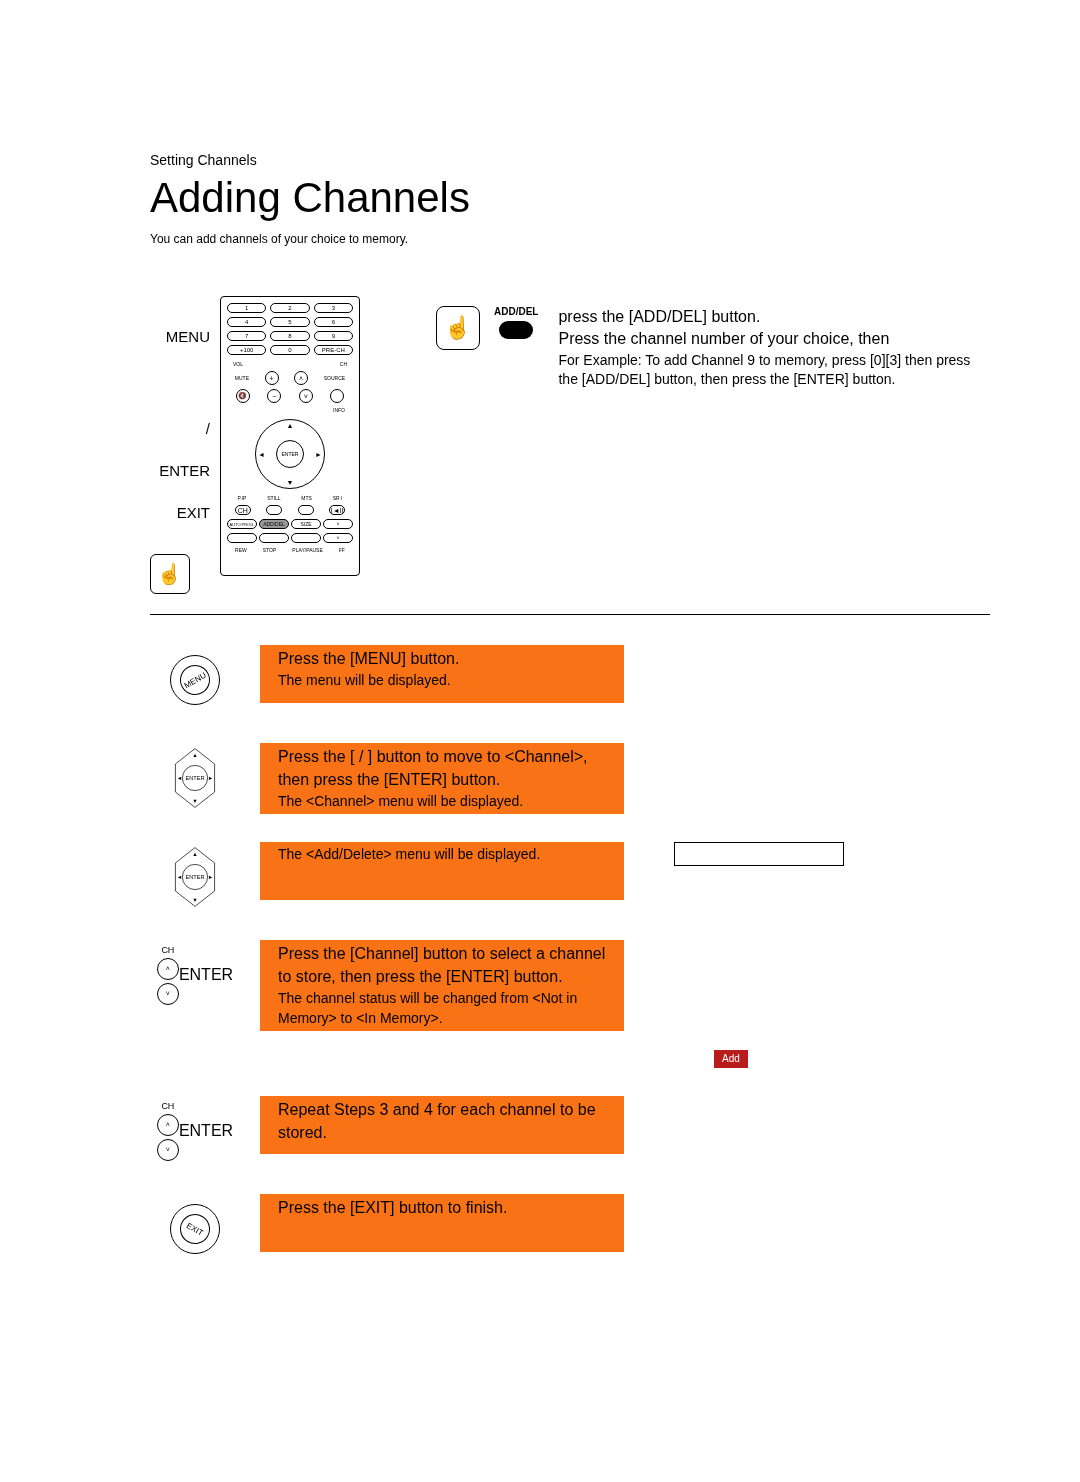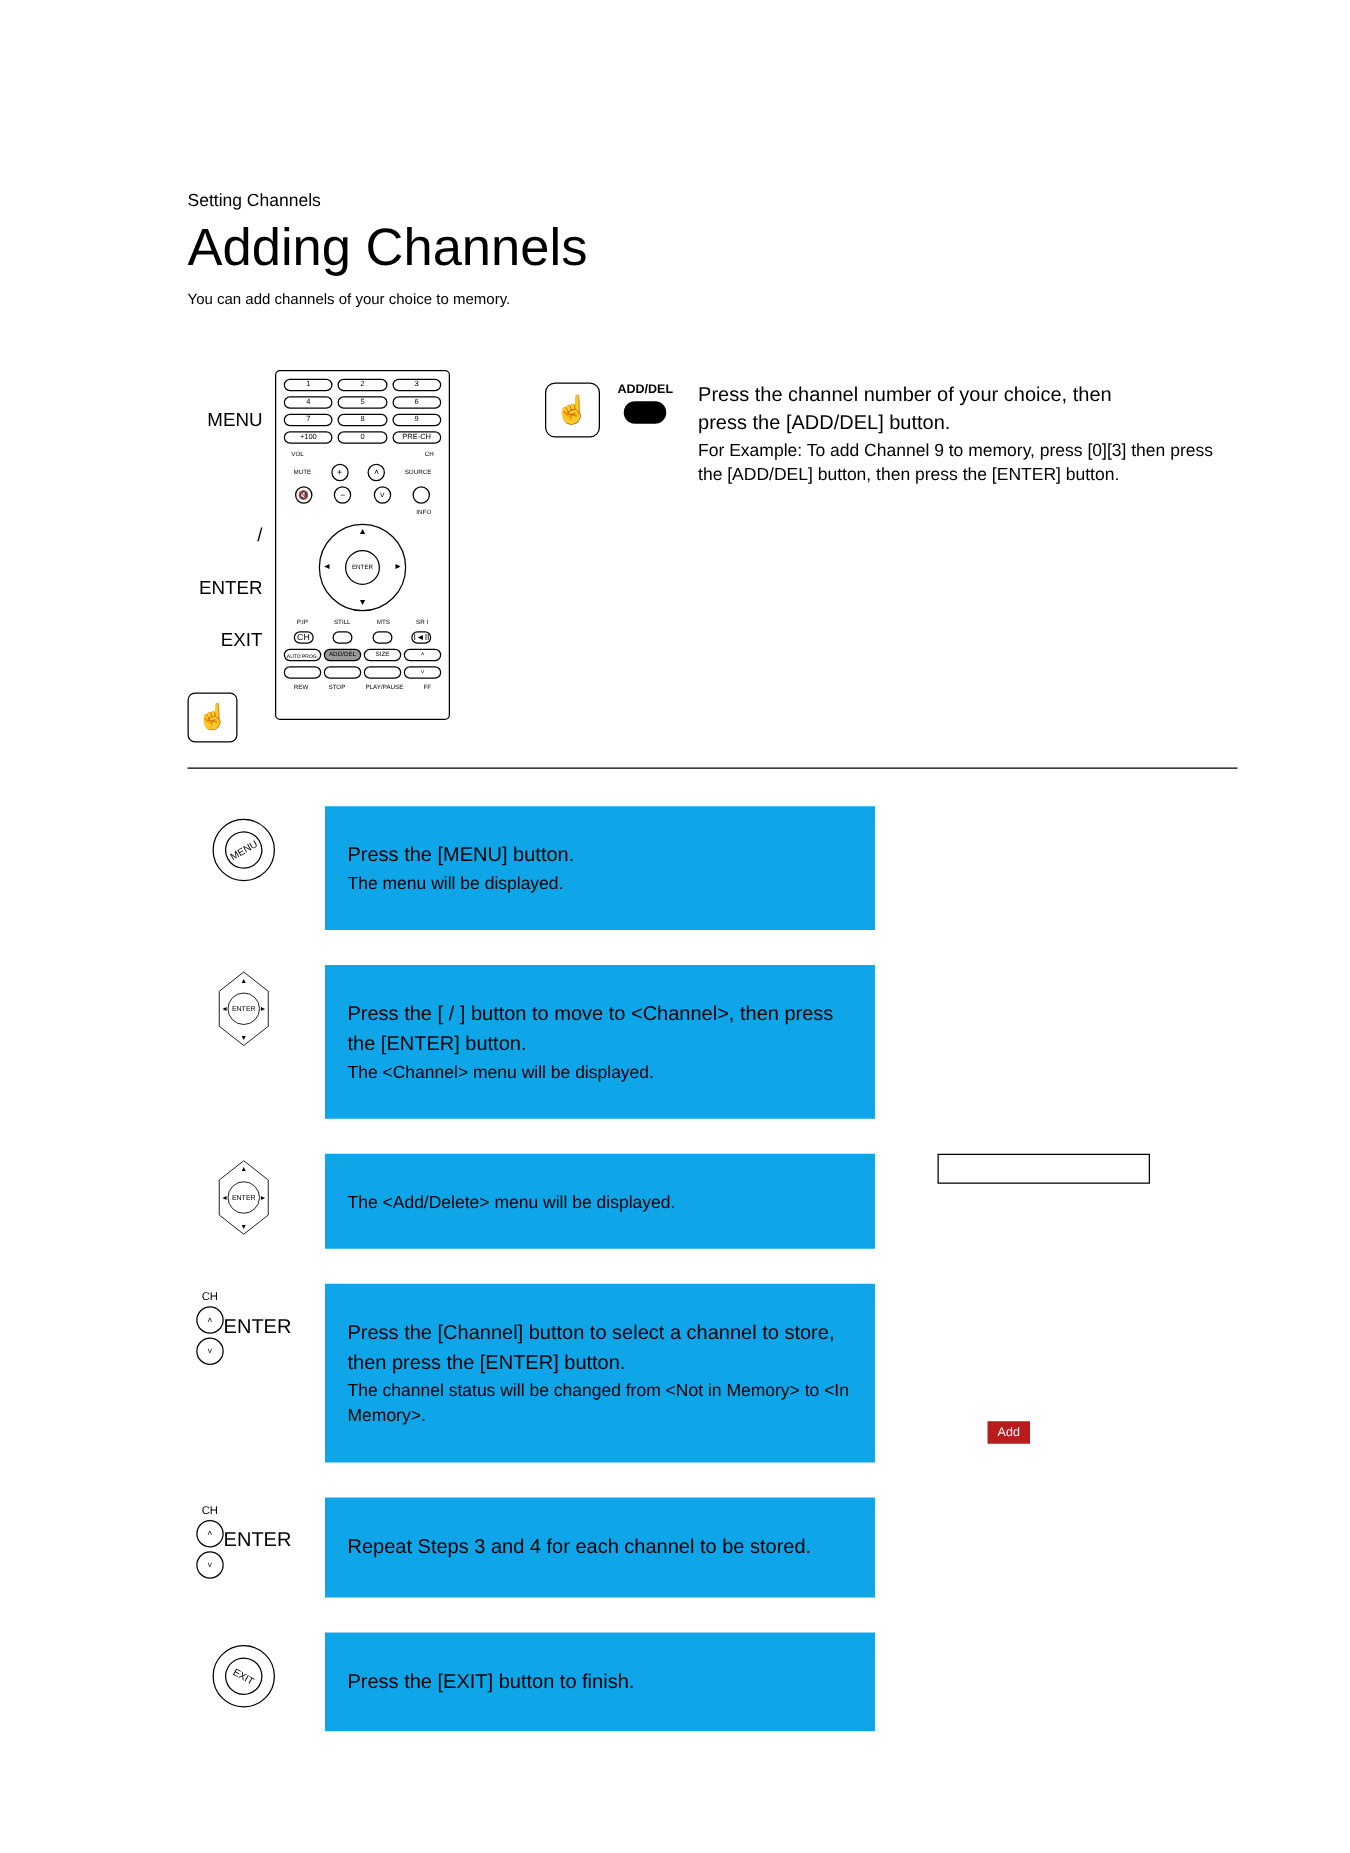--- a/index.html
+++ b/index.html
@@ -41,21 +41,21 @@
   .adddel-label { font-size:10px; font-weight:bold; }
   .adddel-pill { width:34px; height:18px; background:#000; border-radius:9px; }
 
   .top-right { flex:1; padding-left:10px; padding-top:10px; font-size:16px; line-height:1.4; }
   .top-right .small { font-size:14px; }
 
   
   .step-row { display:flex; align-items:flex-start; gap:20px; margin-bottom:28px; }
   .step-icon { width:90px; height:70px; display:flex; align-items:center; justify-content:center; }
   .step-icon svg { width:70px; height:70px; }
-  .step-text { width:440px; background:#0ea5e9; padding:28px 18px; font-size:16px; line-height:1.45; min-height:58px; }
+  .step-text { width:364px; background:#f97316; padding:2px 18px; font-size:16px; line-height:1.45; min-height:58px; }
   .step-text .sub { font-size:14px; }
   .step-aside { flex:1; }
 
   .aside-box { border:1px solid #000; width:170px; height:24px; margin-left:30px; }
   .aside-add { width:34px; height:18px; background:#b91c1c; margin:110px 0 0 70px; font-size:10px; display:flex; align-items:center; justify-content:center; color:#fff; }
 
   
   .enter-svg .outer { fill:none; stroke:#000; stroke-width:1; }
 
   .ch-stack { display:flex; flex-direction:column; align-items:center; font-size:9px; gap:3px; }
@@ -158,22 +158,22 @@
 
   <div class="top-mid">
     <div class="hand-box">☝</div>
   </div>
   <div class="adddel-stack">
     <span class="adddel-label">ADD/DEL</span>
     <span class="adddel-pill"></span>
   </div>
 
   <div class="top-right">
+    <div>press the [ADD/DEL] button.</div>
     <div>Press the channel number of your choice, then</div>
-    <div>press the [ADD/DEL] button.</div>
     <div class="small">For Example: To add Channel 9 to memory, press [0][3] then press the [ADD/DEL] button, then press the [ENTER] button.</div>
   </div>
 </div>
 
 <div class="step-row">
   <div class="step-icon">
     <div class="menu-plate">
       <div class="base"></div>
       <div class="inner-dot">MENU</div>
     </div>

